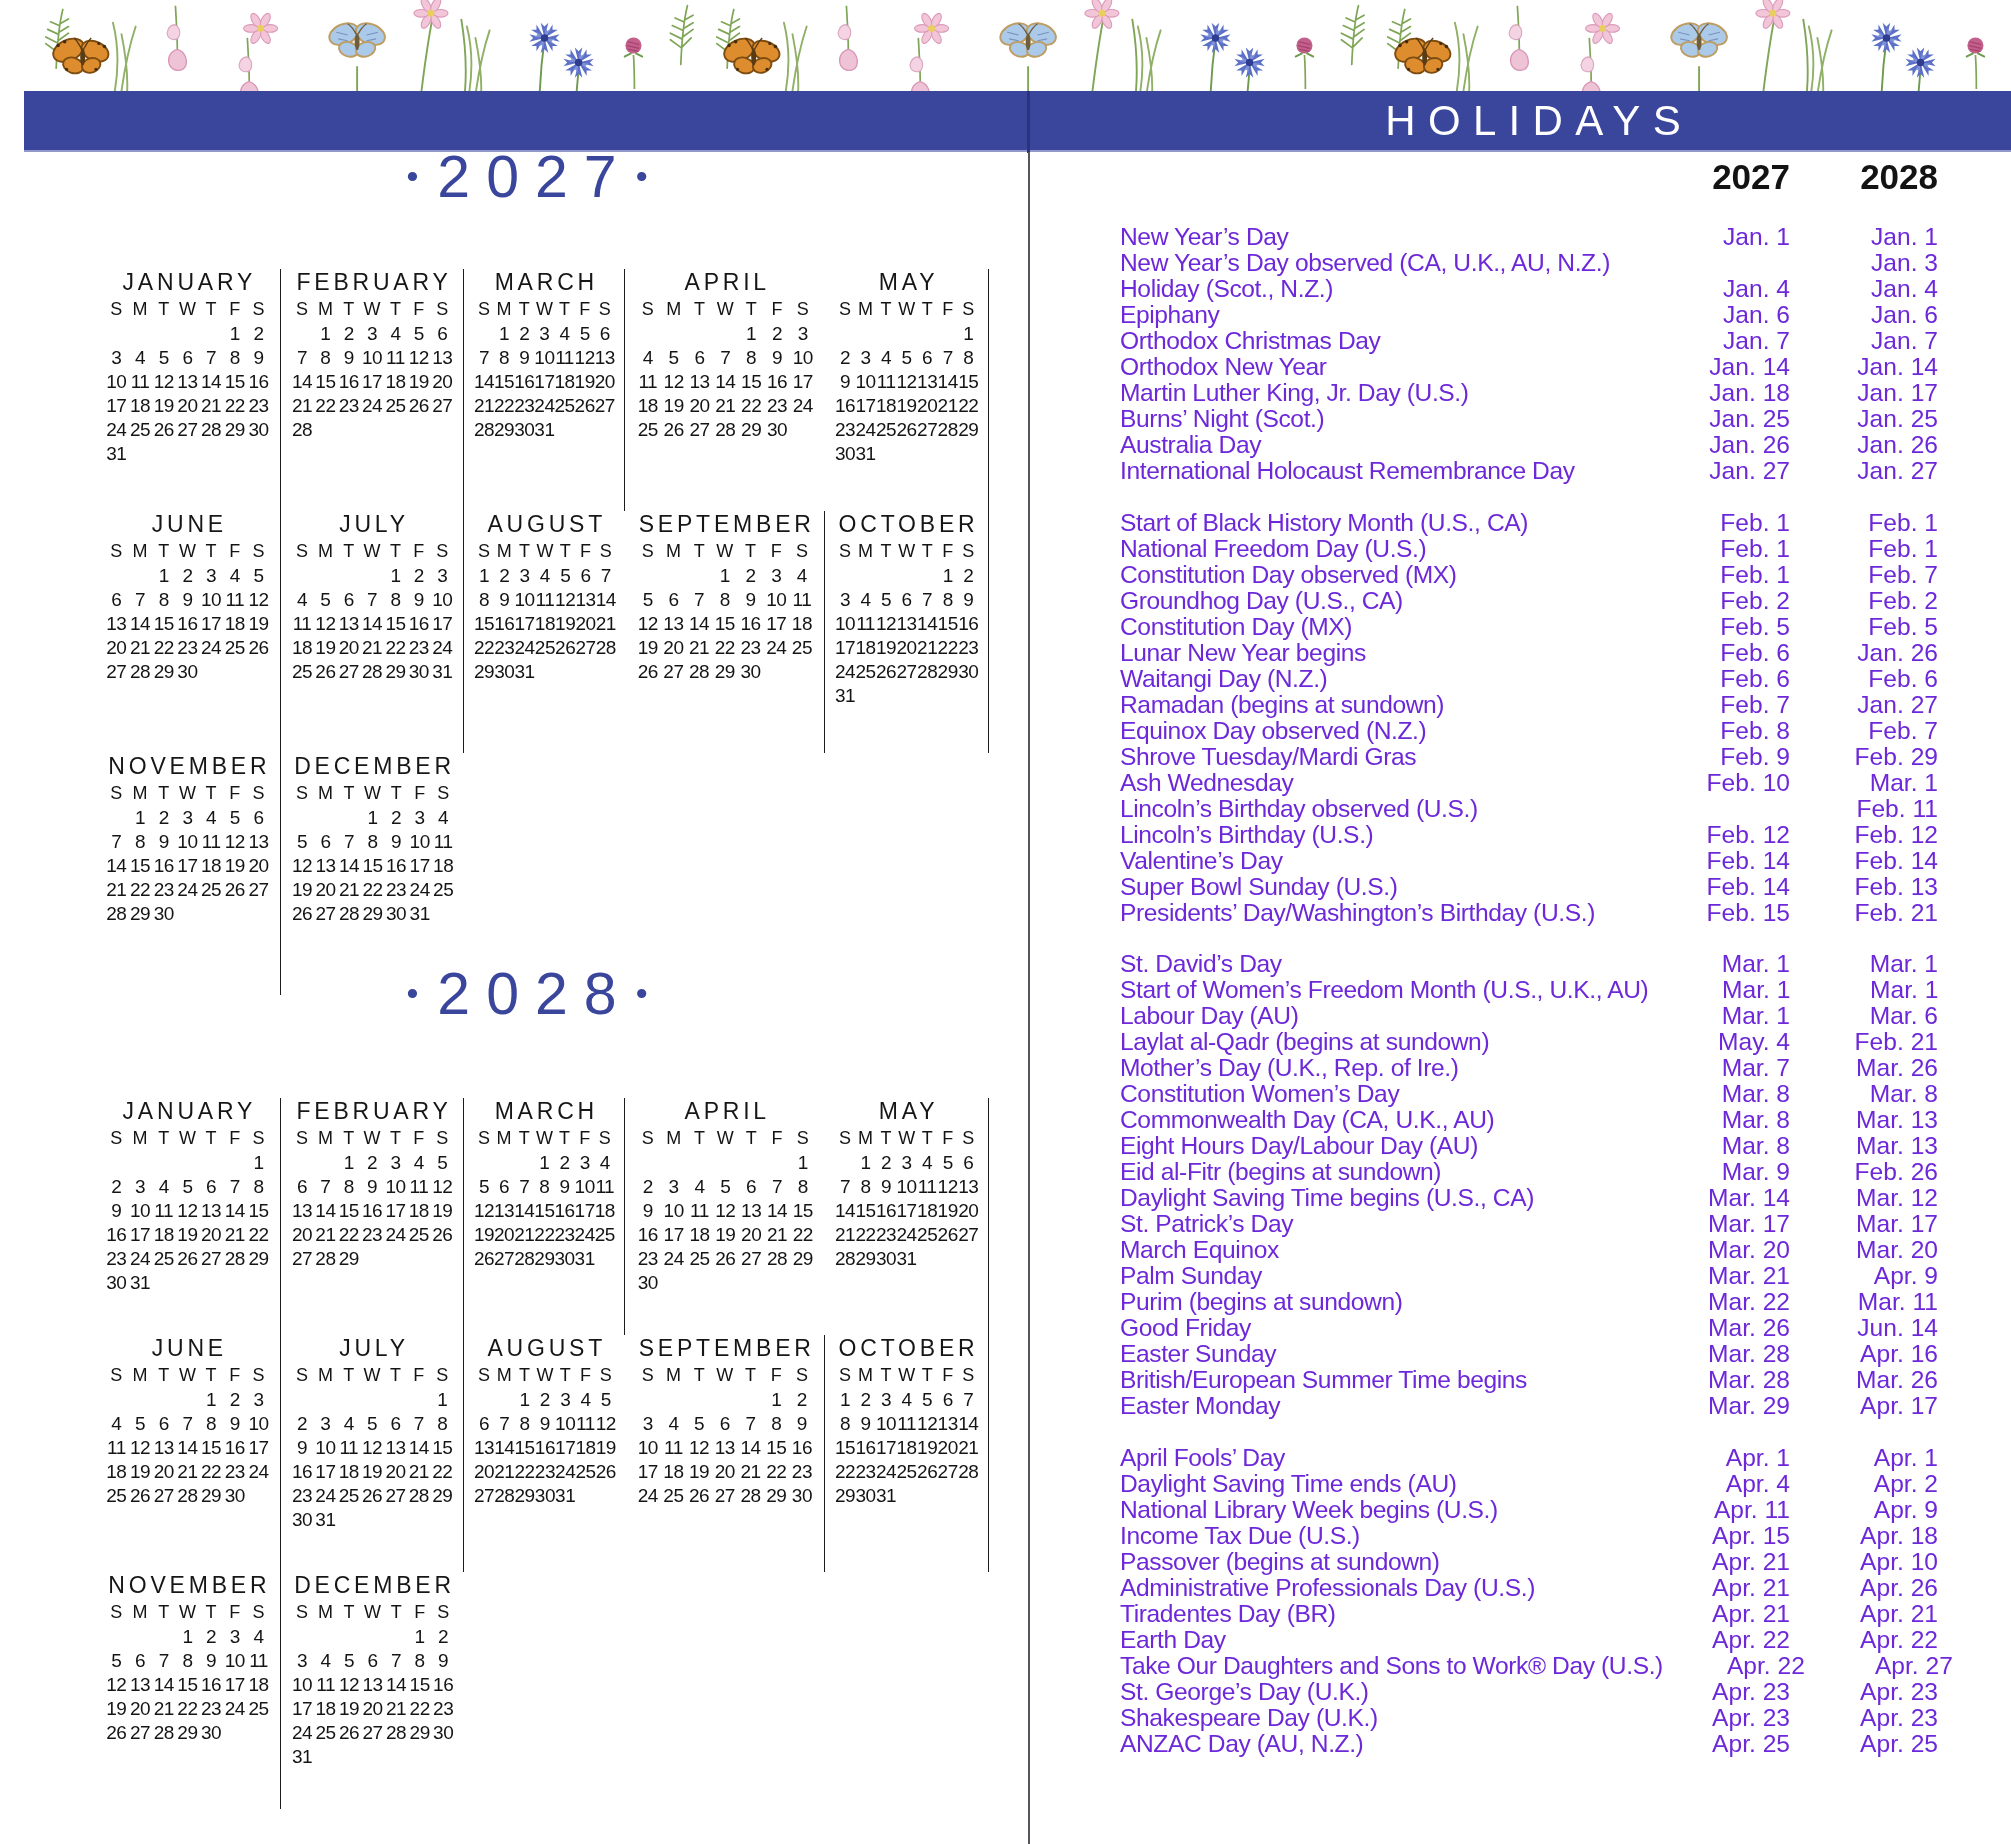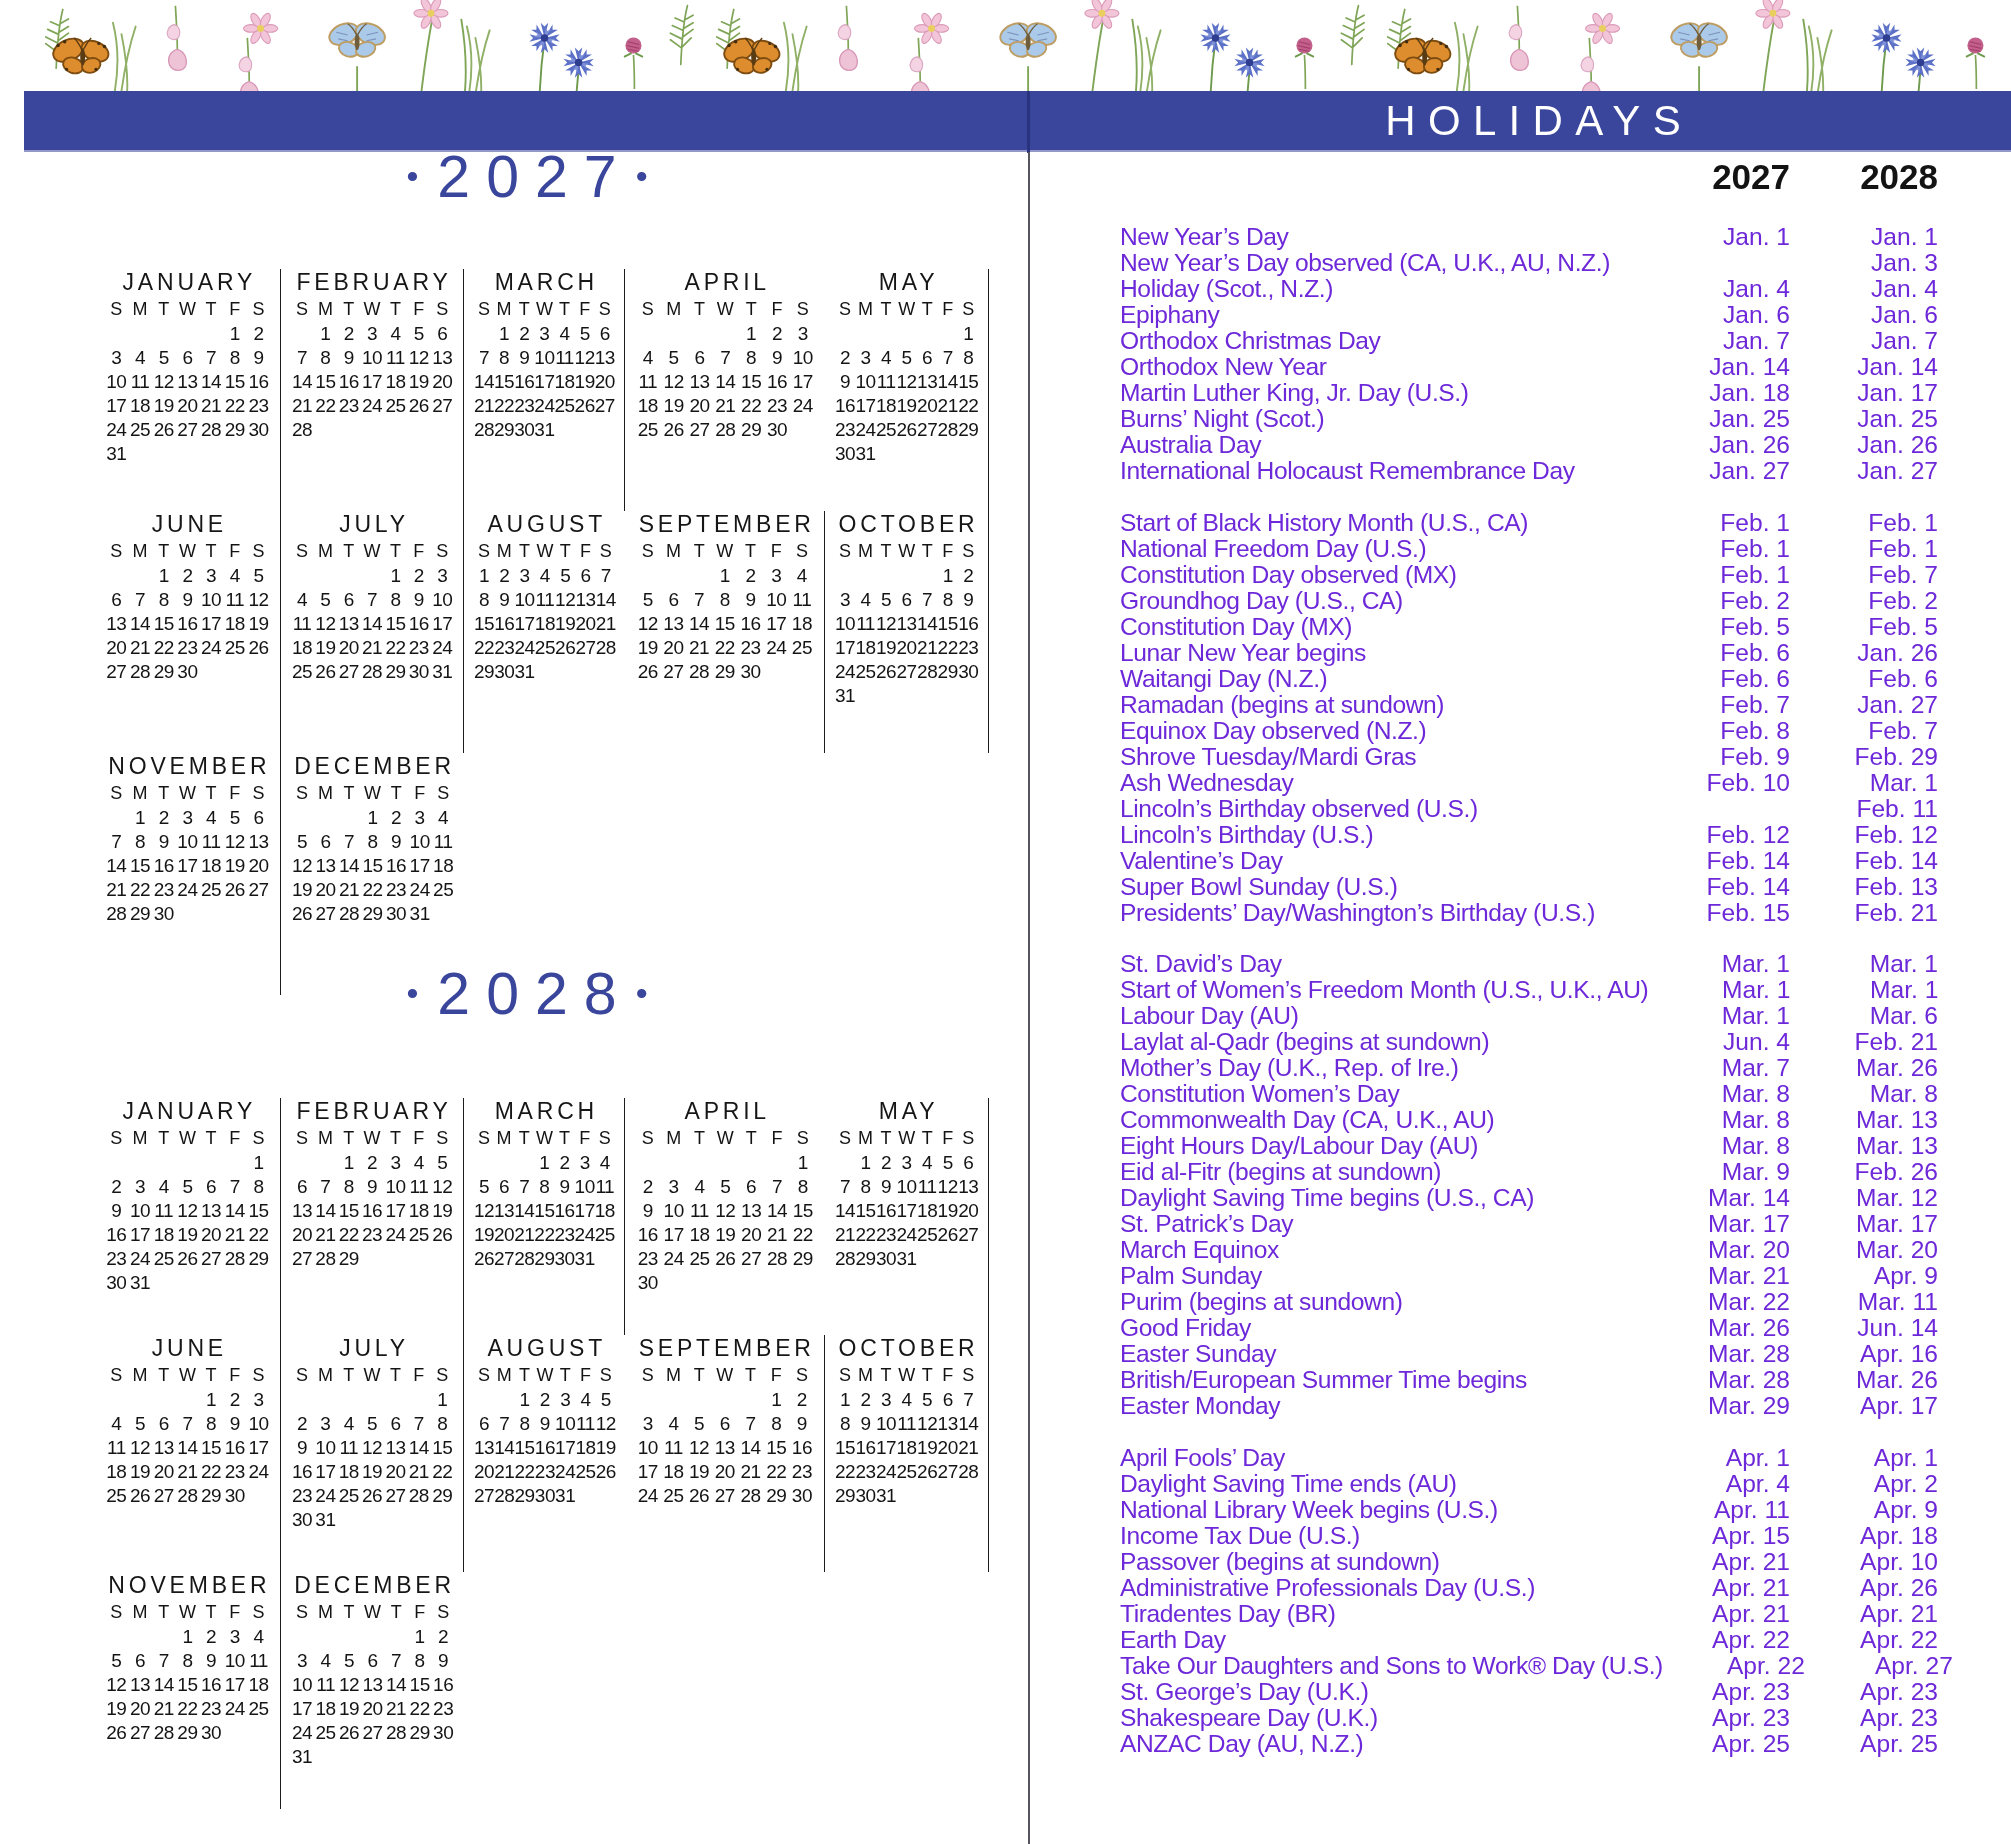--- a/index.html
+++ b/index.html
@@ -1426,21 +1426,21 @@
             <span class="hd">Mar. 1</span>
             <span class="hd">Mar. 1</span>
           </div>
           <div class="h-row">
             <span class="hn">Labour Day (AU)</span>
             <span class="hd">Mar. 1</span>
             <span class="hd">Mar. 6</span>
           </div>
           <div class="h-row">
             <span class="hn">Laylat al-Qadr (begins at sundown)</span>
-            <span class="hd">Jun. 4</span>
+            <span class="hd">May. 4</span>
             <span class="hd">Feb. 21</span>
           </div>
           <div class="h-row">
             <span class="hn">Mother’s Day (U.K., Rep. of Ire.)</span>
             <span class="hd">Mar. 7</span>
             <span class="hd">Mar. 26</span>
           </div>
           <div class="h-row">
             <span class="hn">Constitution Women’s Day</span>
             <span class="hd">Mar. 8</span>

